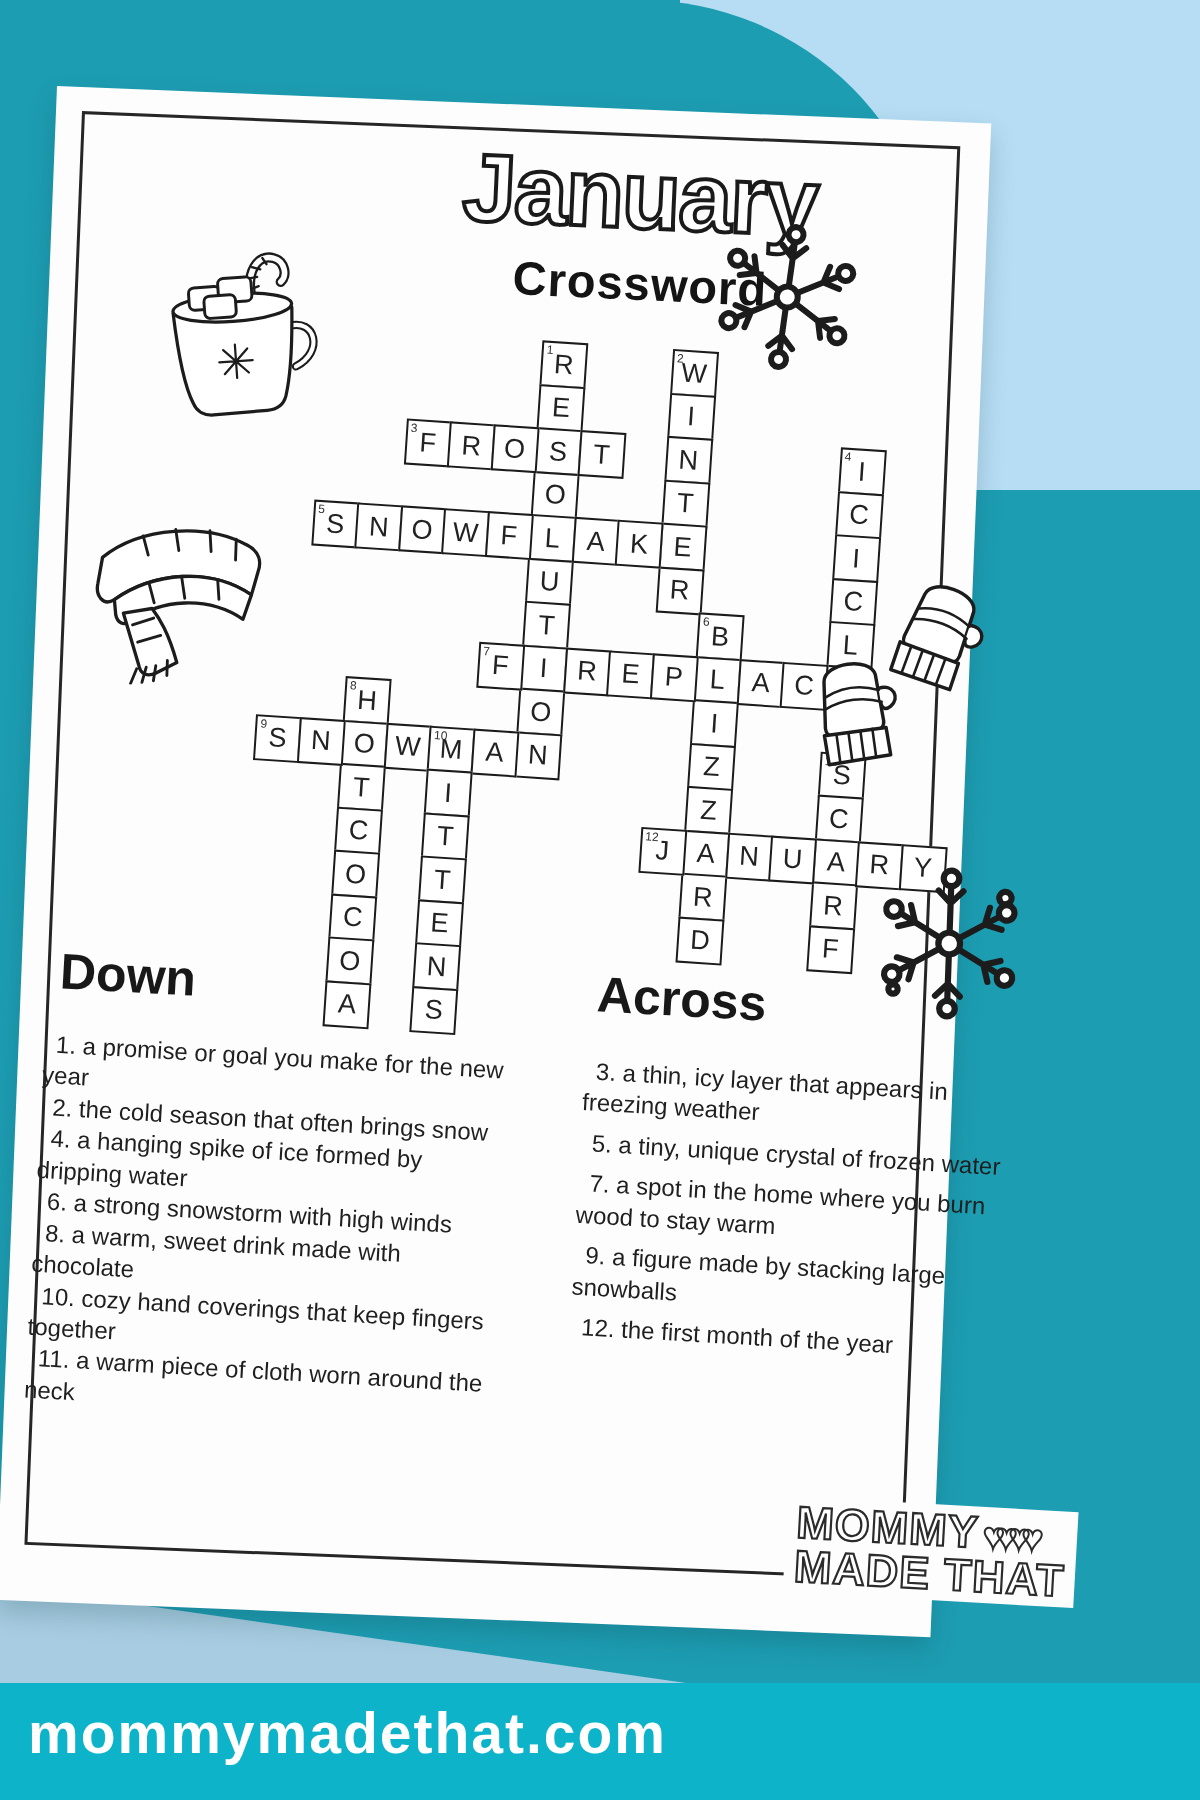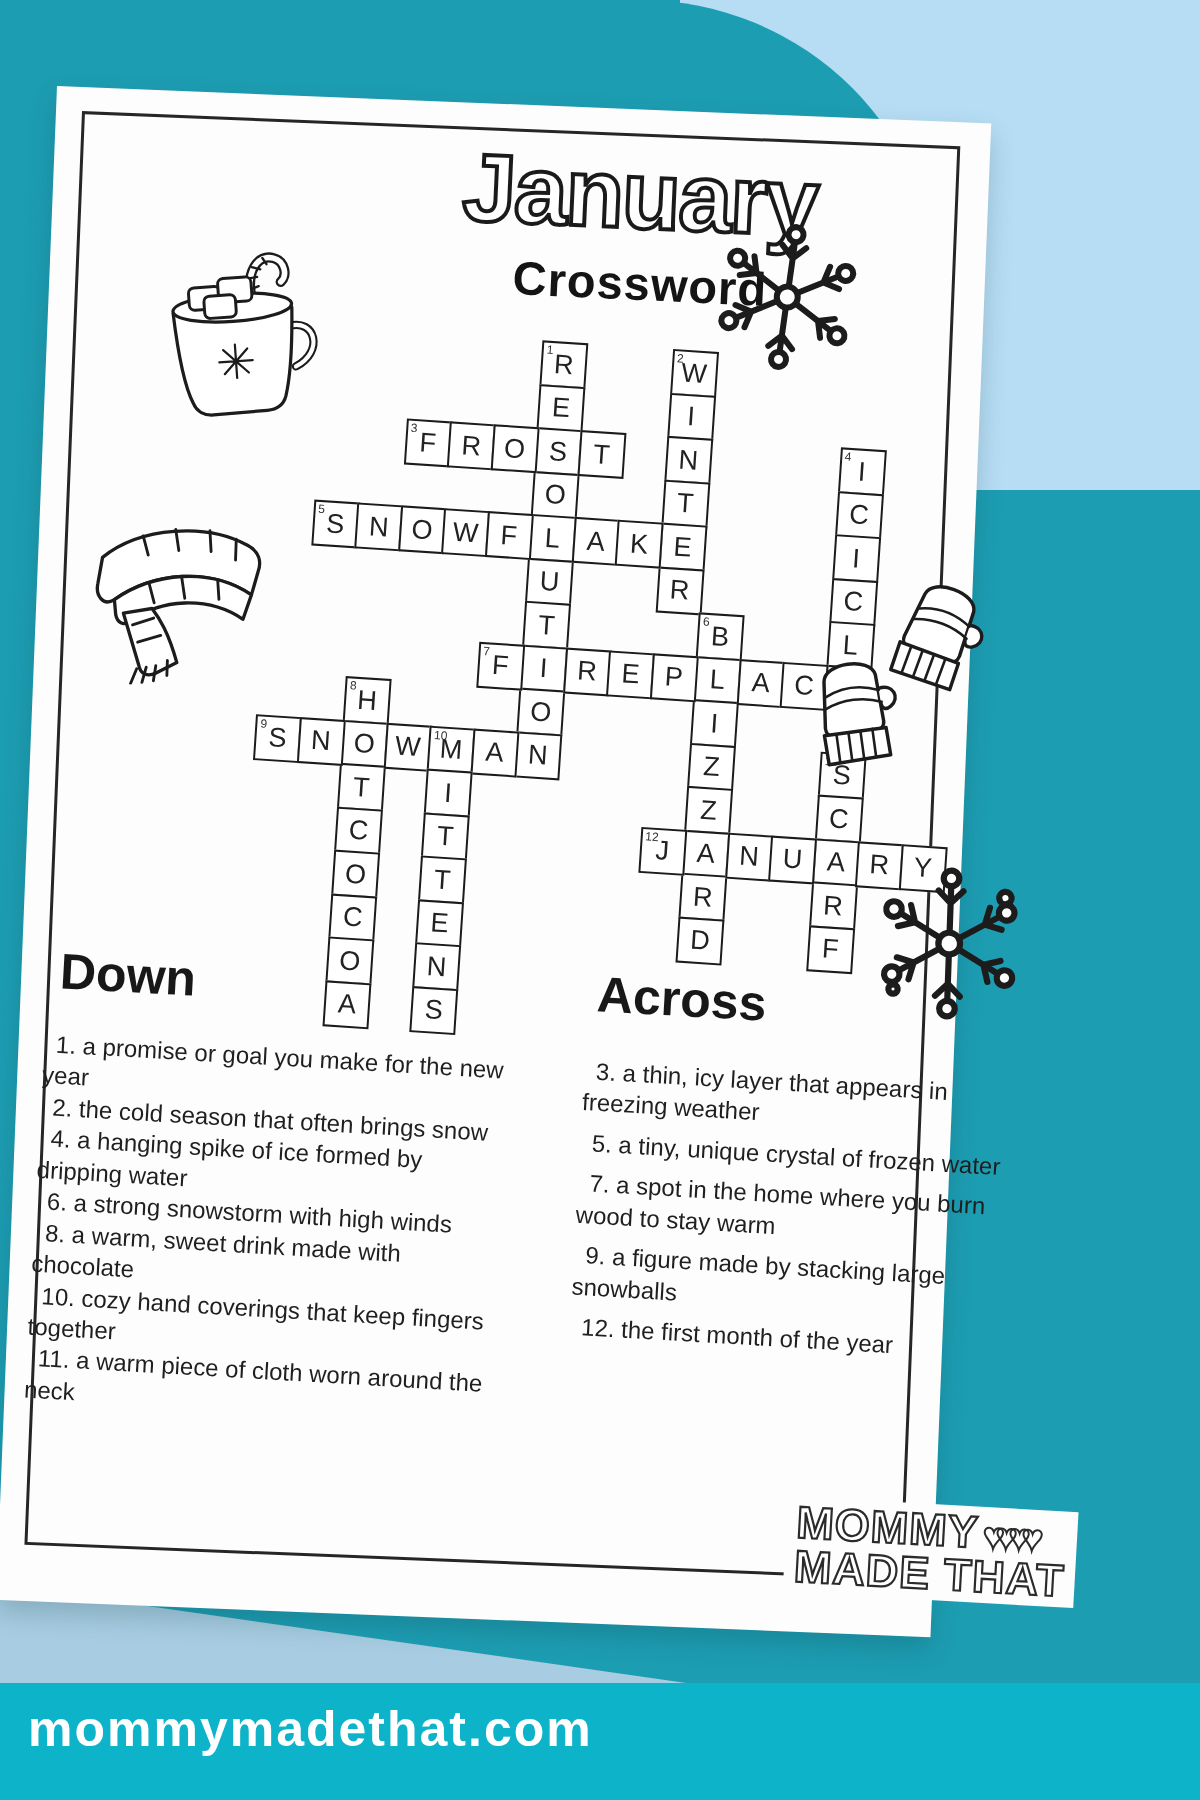--- a/index.html
+++ b/index.html
@@ -36,21 +36,21 @@
   #down-clues{left:45px;top:1028px;width:472px;transform:rotate(3.3deg);transform-origin:0 0}
   #across-clues{left:585px;top:1055px;width:455px;transform:rotate(3.3deg);transform-origin:0 0}
   #across-clues p{margin-bottom:9px}
   
   #logo{left:788px;top:1496px;transform:rotate(3.2deg);transform-origin:0 0;background:#fdfdfd;
        padding:4px 10px;line-height:.98;white-space:nowrap}
   .logo-line{font-size:45px;font-weight:700;letter-spacing:1px;color:#fff;-webkit-text-stroke:2.2px #2b2b2b}
   .hearts{font-size:37px;color:#fff;-webkit-text-stroke:2px #2b2b2b;letter-spacing:-9px;margin-left:4px}
   
   #footer-bar{left:0;top:1683px;width:1200px;height:117px;background:#0cb3c9}
-  #watermark{left:28px;top:1700px;font-size:50px;font-weight:700;color:#ffffff;letter-spacing:2px}
+  #watermark{left:28px;top:1700px;font-size:57px;font-weight:700;color:#ffffff;letter-spacing:2px}
   
   .doodle{position:absolute}
   svg .ink{stroke:#1c1c1c;fill:none;stroke-linecap:round;stroke-linejoin:round}
   svg .fillw{fill:#ffffff}
 </style>
 </head>
 <body>
 
 <div class="abs" id="corner-blue"></div>
 <div class="abs" id="teal-blob"></div>

